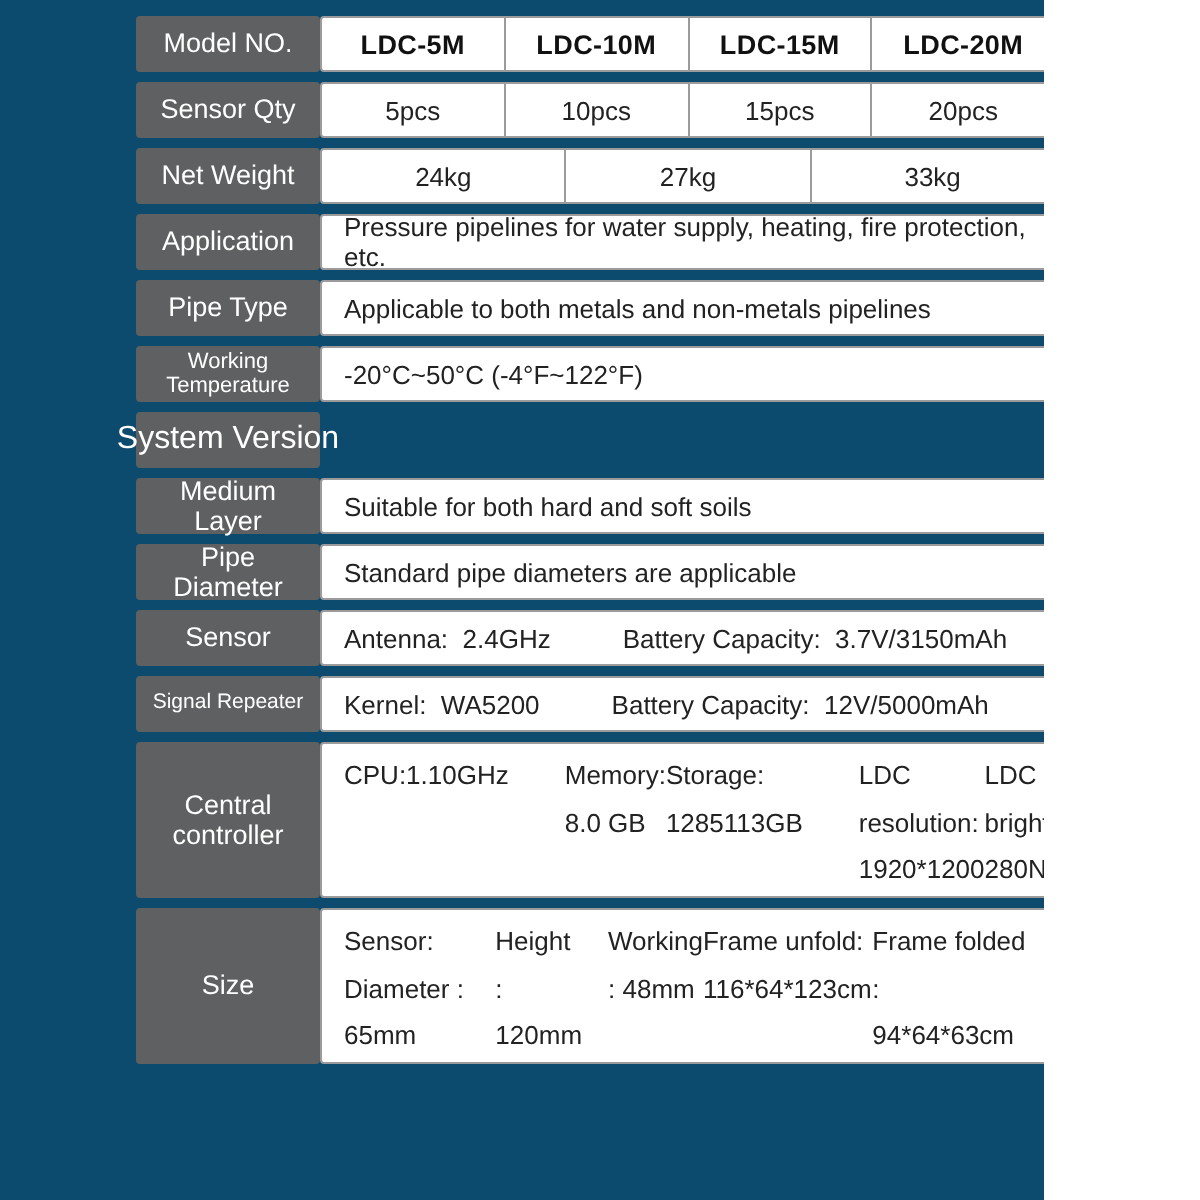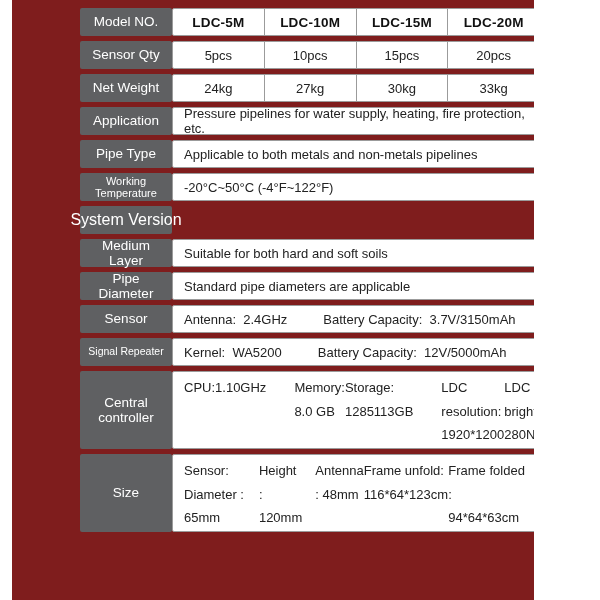--- a/index.html
+++ b/index.html
@@ -5,23 +5,22 @@
   html, body {
     margin: 0;
     padding: 0;
     background: #ffffff;
     font-family: "Liberation Sans", "DejaVu Sans", sans-serif;
   }
   .page {
     position: relative;
     width: 522px;
     height: 600px;
-    background: #7f1d1d;
+    background: #0c4a6e;
     overflow: hidden;
-    margin-left: 12px;
   }
   .spec {
     position: absolute;
     left: 68px;
     top: 8px;
     width: 460px;
   }
   .row {
     display: flex;
     height: 28px;
@@ -125,21 +124,20 @@
         <div class="cell">15pcs</div>
         <div class="cell">20pcs</div>
       </div>
     </div>
 
     <div class="row">
       <div class="label">Net Weight</div>
       <div class="cells">
         <div class="cell">24kg</div>
         <div class="cell">27kg</div>
-        <div class="cell">30kg</div>
         <div class="cell">33kg</div>
       </div>
     </div>
 
     <div class="row">
       <div class="label">Application</div>
       <div class="value">Pressure pipelines for water supply, heating, fire protection, etc.</div>
     </div>
 
     <div class="row">
@@ -201,21 +199,21 @@
         </div>
       </div>
     </div>
 
     <div class="row tall">
       <div class="label">Size</div>
       <div class="value multi">
         <div class="line gap-sm">
           <span class="seg">Sensor:  Diameter : 65mm</span>
           <span class="seg">Height : 120mm</span>
-          <span class="seg">Antenna : 48mm</span>
+          <span class="seg">Working : 48mm</span>
         </div>
         <div class="line">
           <span class="seg">Frame unfold:  116*64*123cm</span>
         </div>
         <div class="line">
           <span class="seg">Frame folded :  94*64*63cm</span>
         </div>
       </div>
     </div>
 

